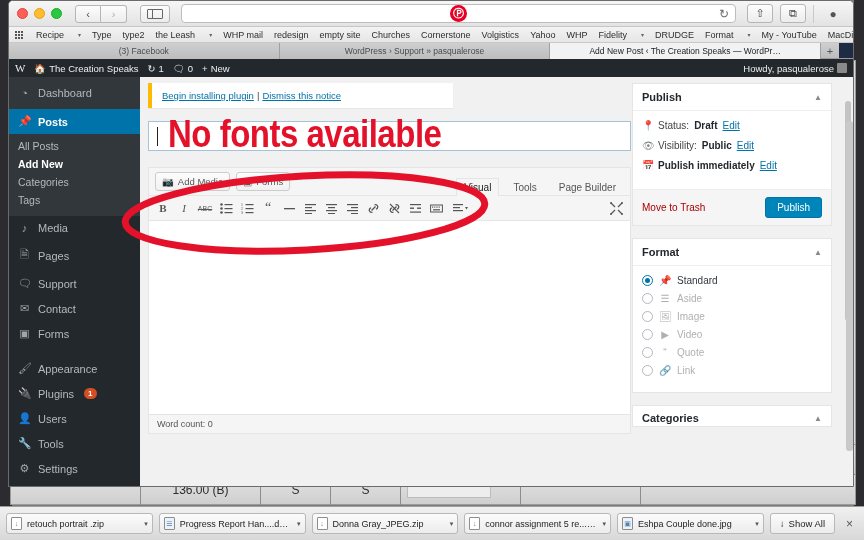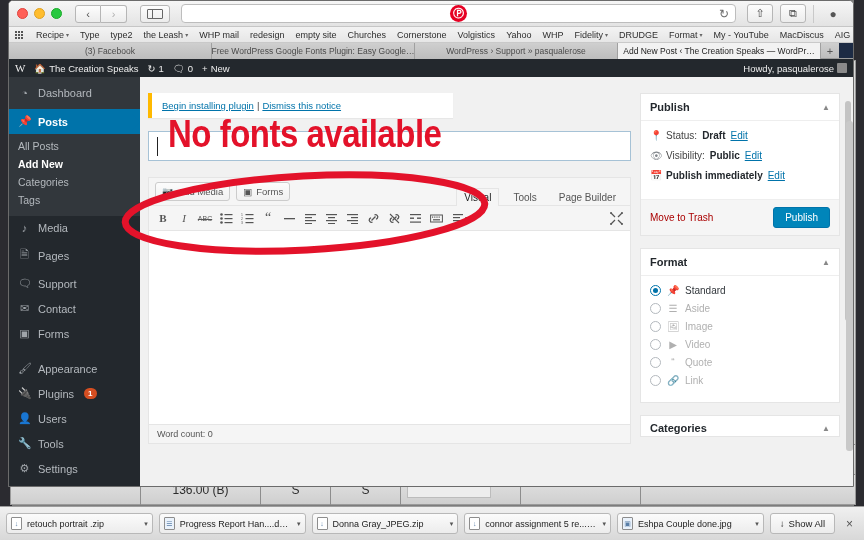--- a/index.html
+++ b/index.html
@@ -96,21 +96,21 @@
     font-size:12px; color:#555;
   }
 
   
   .bookmarks {
     height:16px; background:linear-gradient(#f3f3f3,#e6e6e6);
     border-bottom:1px solid #c9c9c9;
     display:flex; align-items:center; padding:0 6px; gap:11px;
     font-size:9px; color:#2e2e2e; white-space:nowrap; overflow:hidden;
   }
-  .bm { display:flex; align-items:center; gap:2px; }
+  .bm { display:flex; align-items:center; gap:14px; }
   .bm .caret { font-size:6px; color:#666; }
   .grid-icon {
     display:grid; grid-template-columns:repeat(3,2px); grid-template-rows:repeat(3,2px);
     gap:1px; margin-right:2px;
   }
   .grid-icon i { background:#555; width:2px; height:2px; display:block; }
   .bm-spacer { flex:1; }
 
   
   .tabbar { height:16px; background:#7f1d1d; display:flex; border-bottom:1px solid #9b9b9b; }
@@ -158,21 +158,21 @@
   }
   .submenu { background:#32373c; padding:3px 0 7px 0; }
   .submenu .sub-item { padding:3px 9px 3px 9px; font-size:10.5px; color:#b4b9be; }
   .submenu .sub-item.cur { color:#fff; font-weight:bold; }
   .badge {
     background:#d54e21; color:#fff; border-radius:8px; font-size:8px;
     padding:1px 4px; font-weight:bold; margin-left:3px;
   }
 
   
-  .wp-main { flex:1; position:relative; overflow:hidden; background:#f1f1f1; padding:16px 8px 0 8px; display:flex; gap:9px; }
+  .wp-main { flex:1; position:relative; overflow:hidden; background:#f1f1f1; padding:6px 8px 0 8px; display:flex; gap:1px; }
   .wp-left { width:483px; flex-shrink:0; }
   .wp-right { width:200px; flex-shrink:0; }
 
   .notice {
     background:#fff; border-left:4px solid #ffb900; padding:7px 10px;
     font-size:9.5px; margin-bottom:13px; width:305px;
     box-shadow:0 1px 1px rgba(0,0,0,.04);
   }
   .notice a { color:#0073aa; text-decoration:underline; }
   .notice .sep { color:#444; margin:0 3px; }
@@ -435,21 +435,20 @@
         </span>
       <span class="bm">
           <span>AIG</span>
         </span>
       <span class="bm-spacer"></span>
 
     </div>
 
     <div class="tabbar">
       <div class="tab">(3) Facebook</div>
-      <div class="tab">Free WordPress Google Fonts Plugin: Easy Google…</div>
       <div class="tab">WordPress › Support » pasqualerose</div>
       <div class="tab active">Add New Post ‹ The Creation Speaks — WordPr…</div>
       <div class="tab-plus">+</div>
       <div class="tab-endcap"></div>
     </div>
 
     <div class="wp">
 
       <div class="adminbar">
         <span class="ab-item ab-logo">W</span>

